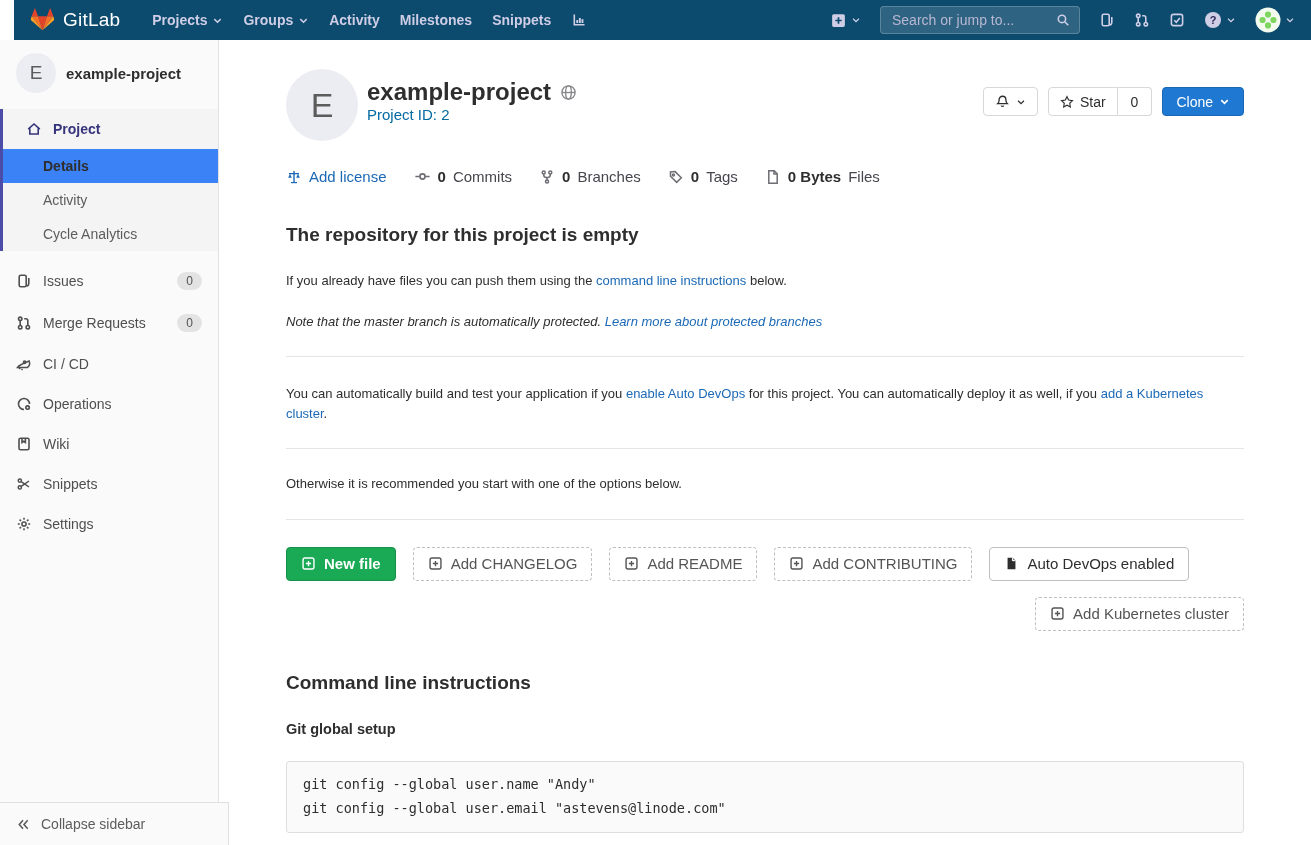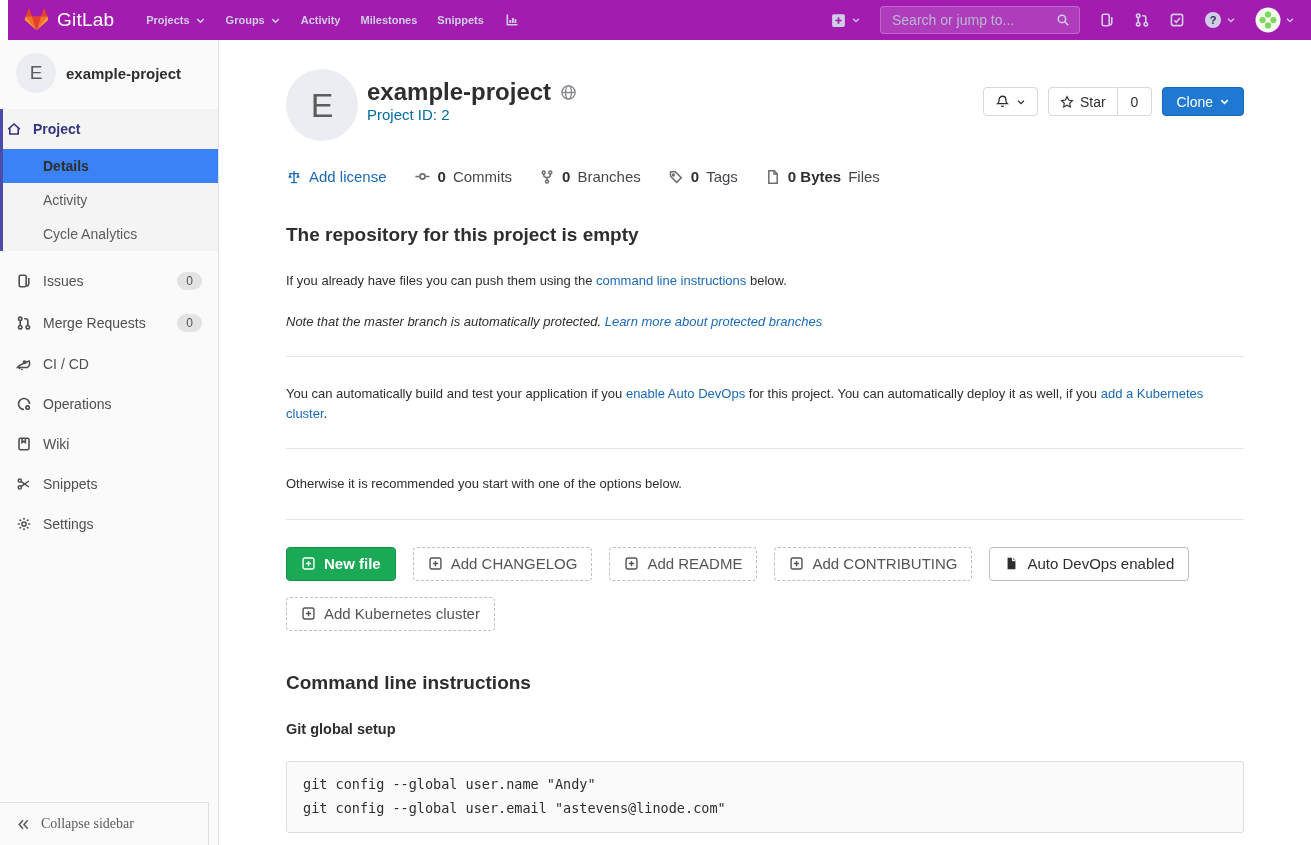--- a/index.html
+++ b/index.html
@@ -5,28 +5,28 @@
   * { box-sizing: border-box; }
   html,body { margin:0; padding:0; }
   body {
     width:1311px; height:845px; overflow:hidden; background:#fff;
     font-family:"Liberation Sans","DejaVu Sans",sans-serif; color:#2e2e2e; font-size:14px;
   }
   svg { display:block; }
 
   
   .navbar {
-    position:fixed; top:0; left:8px; right:0; height:40px; background:#a21caf;
+    position:fixed; top:0; left:14px; right:0; height:40px; background:#0c4a6e;
     display:flex; align-items:center; padding:0 16px; z-index:50;
   }
   .brand { display:flex; align-items:center; gap:8px; margin-right:22px; cursor:pointer; }
   .brand-text { color:#fff; font-size:19px; letter-spacing:.2px; }
   .nav-links { display:flex; align-items:center; }
   .nav-link {
-    color:#cfcee6; font-weight:700; font-size:11px; padding:0 10px; height:40px;
+    color:#cfcee6; font-weight:700; font-size:14px; padding:0 10px; height:40px;
     display:flex; align-items:center; gap:5px; cursor:pointer;
   }
   .nav-right { margin-left:auto; display:flex; align-items:center; gap:19px; color:#cfcee6; }
   .plus-menu { display:flex; align-items:center; gap:4px; cursor:pointer; }
   .search-box {
     width:200px; height:28px; background:rgba(255,255,255,.14); border:1px solid rgba(255,255,255,.22);
     border-radius:4px; display:flex; align-items:center; padding:0 9px; gap:6px;
   }
   .search-box input {
     flex:1; background:transparent; border:none; outline:none; color:#fff; font-size:14px;
@@ -46,31 +46,31 @@
     width:40px; height:40px; border-radius:50%; background:#ececf3; color:#5c5c5c;
     font-size:19px; display:flex; align-items:center; justify-content:center; flex:0 0 auto;
   }
   .ctx-name { font-weight:700; font-size:15px; color:#2e2e2e; }
   .sidebar-nav { margin-top:4px; }
   .active-section { background:#f4f4f4; border-left:3px solid #4b4ba8; }
   .top-item {
     display:flex; align-items:center; gap:11px; padding:12px 16px; font-size:14px;
     color:#4f4f4f; cursor:pointer;
   }
-  .active-section .top-item { padding-left:3px; color:#36357c; font-weight:700; }
+  .active-section .top-item { padding-left:23px; color:#36357c; font-weight:700; }
   .sub-item { padding:9px 16px 9px 40px; font-size:14px; color:#5c5c5c; cursor:pointer; }
   .sub-item.active { background:#3b82f6; color:#2e2e2e; font-weight:700; }
   .badge {
     margin-left:auto; background:#e3e3e3; border-radius:9px; padding:2px 9px;
     font-size:12px; color:#525252;
   }
   .collapse-btn {
-    position:fixed; left:0; bottom:0; width:209px; background:#fafafa; border-top:1px solid #e1e1e1;
+    position:fixed; left:0; bottom:0; width:229px; background:#fafafa; border-top:1px solid #e1e1e1;
     border-right:1px solid #e1e1e1; padding:13px 16px; display:flex; align-items:center; gap:10px;
-    color:#5c5c5c; font-size:14px; cursor:pointer; z-index:41;font-family:Liberation Serif, serif;
+    color:#5c5c5c; font-size:14px; cursor:pointer; z-index:41;
   }
 
   
   .main { margin-left:219px; padding-top:40px; }
   .content { width:958px; margin:0 auto; }
 
   .proj-header { display:flex; margin-top:29px; }
   .proj-avatar {
     width:72px; height:72px; border-radius:50%; background:#ececf3; color:#5c5c5c;
     font-size:34px; display:flex; align-items:center; justify-content:center; flex:0 0 auto;
@@ -101,21 +101,21 @@
   .link-row { display:flex; align-items:center; gap:7px; color:#1b69b6; cursor:pointer; }
 
   .empty-title { font-size:19px; font-weight:700; margin:39px 0 0; }
   .para { font-size:13px; line-height:1.5; margin:25px 0 0; }
   .note { font-style:italic; margin-top:21px; }
   .note a.link { font-style:italic; }
   hr.rule { border:none; border-top:1px solid #e5e5e5; margin:25px 0 0; }
   .para2 { margin-top:27px; width:960px; }
 
   .btn-row { display:flex; gap:17px; margin-top:27px; }
-  .btn-row2 { margin-top:16px; }
+  .btn-row2 { margin-top:16px;justify-content:flex-end; }
   .btn-lg {
     height:34px; padding:0 14px; font-size:15px; border-radius:4px; display:inline-flex;
     align-items:center; gap:8px; cursor:pointer; background:#fff;
   }
   .btn-green { background:#1aaa55; border:1px solid #168f48; color:#fff; font-weight:700; }
   .btn-dashed { border:1px dashed #bfbfbf; color:#555; }
   .btn-outline { border:1px solid #bfbfbf; color:#2e2e2e; }
 
   .cli-title { font-size:19px; font-weight:700; margin-top:41px; }
   .cli-sub { font-size:14.5px; font-weight:700; margin-top:27px; }

